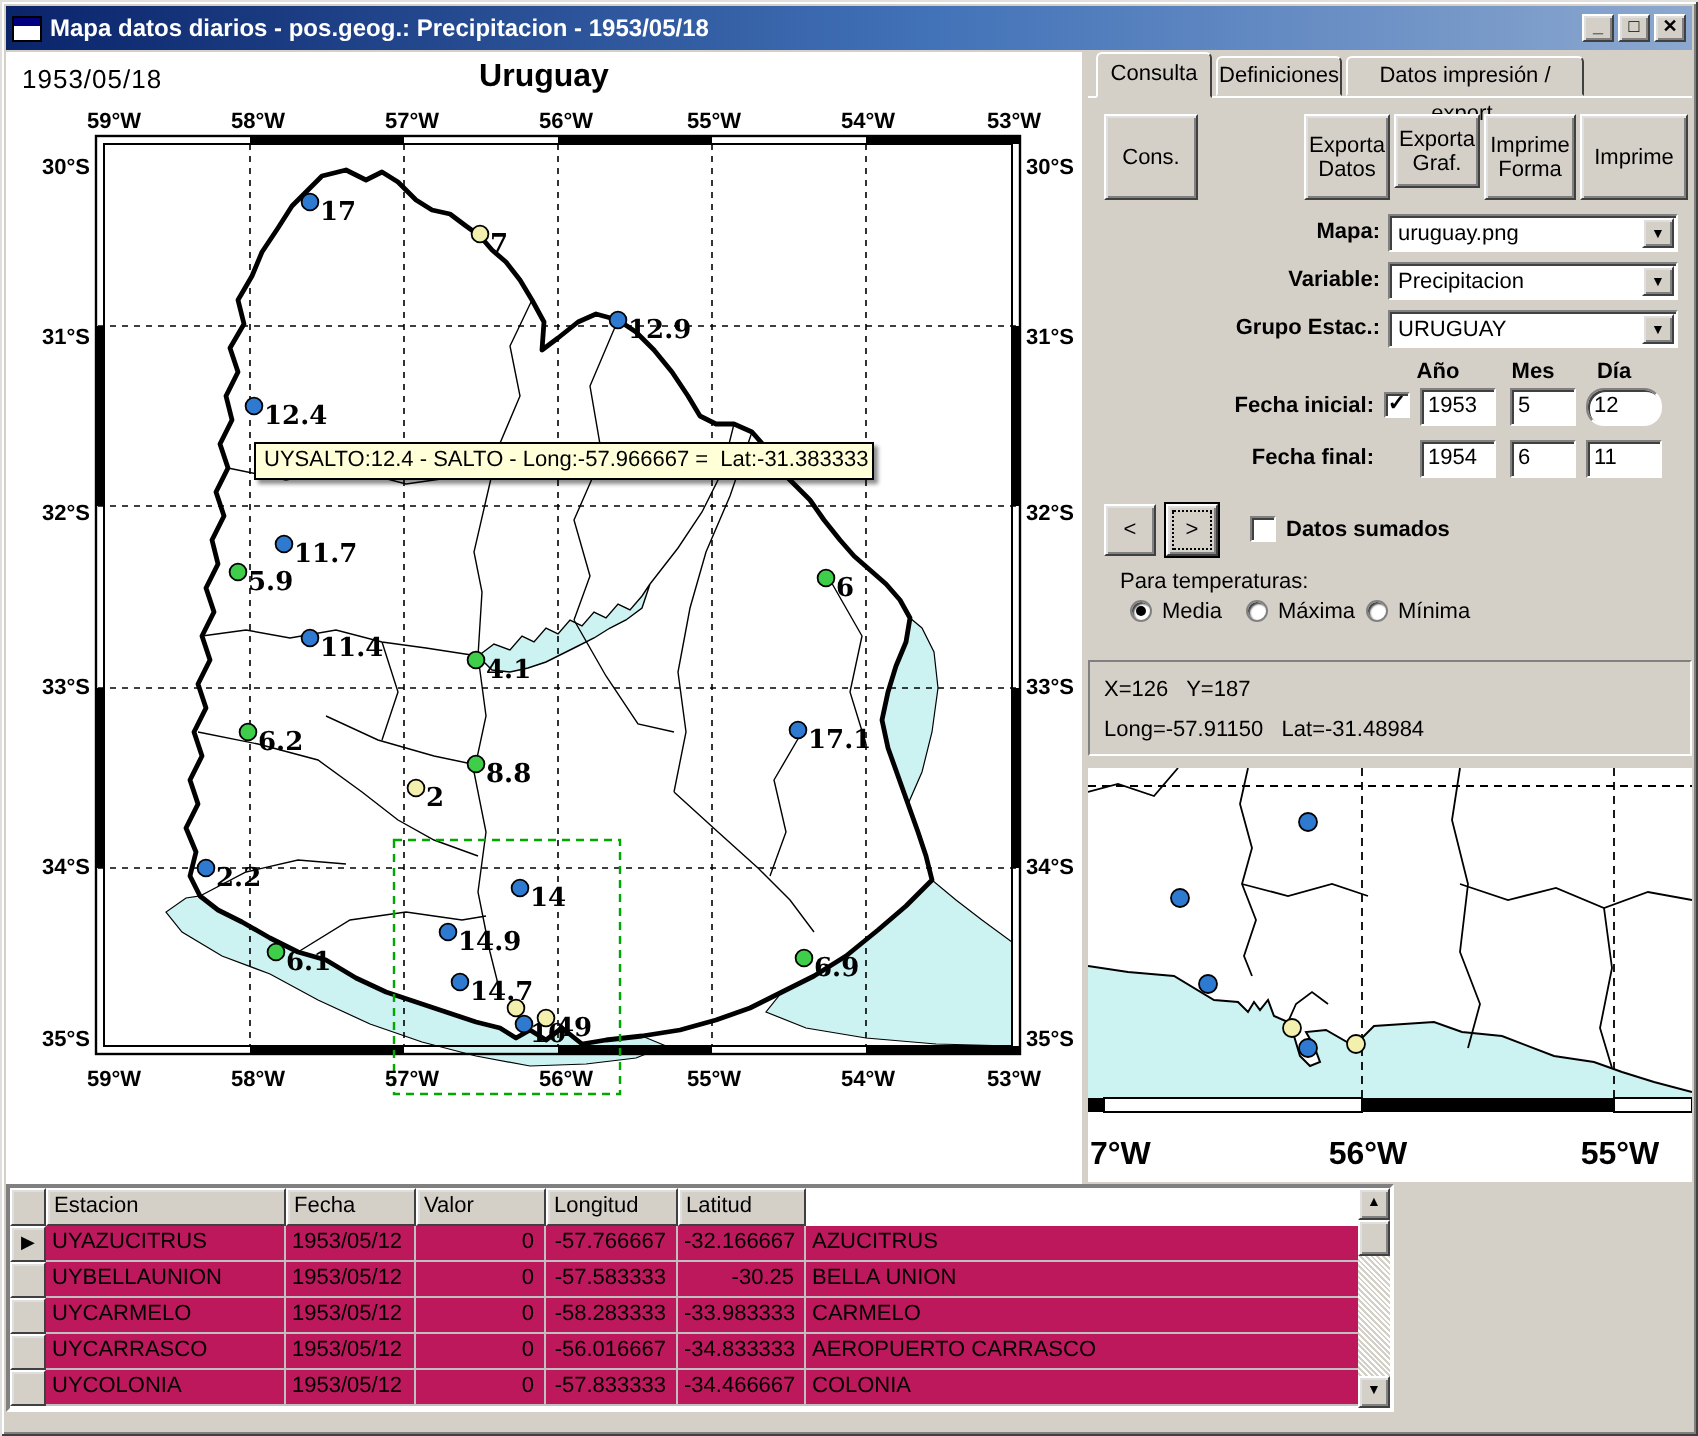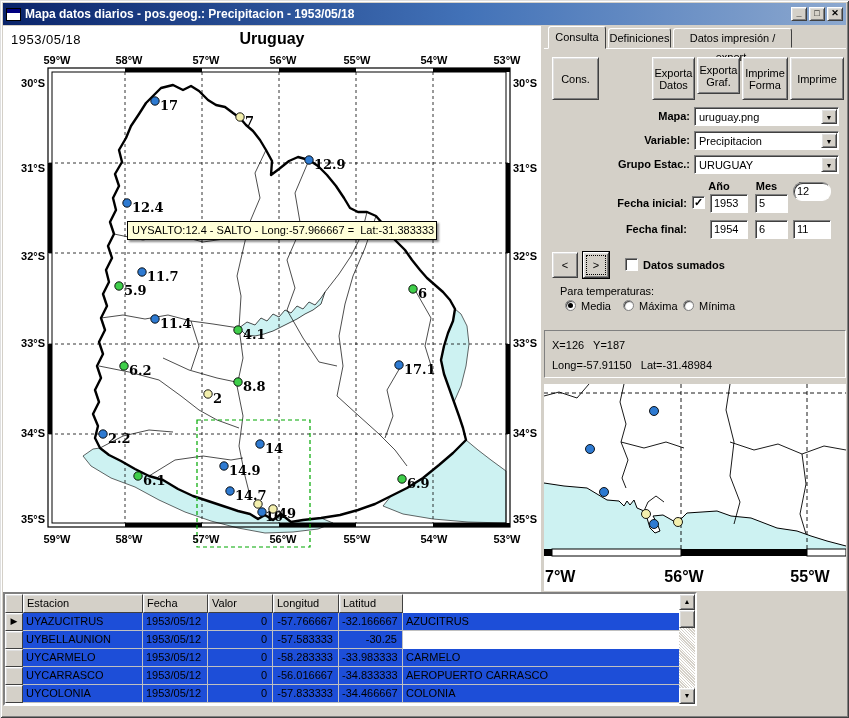--- a/index.html
+++ b/index.html
@@ -64,21 +64,21 @@
   .statusbox{position:absolute;left:0;top:304px;width:302px;height:48px;background:#d4d0c8;
     border:1px solid;border-color:#808080 #fff #fff #808080;}
   .statusbox div{position:absolute;left:7px;}
   .minimap{position:absolute;left:0;top:358px;width:302px;height:207px;background:#fff;}
   
   .table-panel{position:absolute;left:3px;top:592px;width:694px;height:114px;background:#fff;
     border:2px solid;border-color:#808080 #fff #fff #808080;overflow:hidden;}
   .tbl-row{display:flex;height:18px;}
   .tbl-row.hdr{height:19px;}
   .cell{flex:0 0 auto;border-right:1px solid #c0c0c0;border-bottom:1px solid #c0c0c0;
-    padding:0 3px;line-height:17px;overflow:hidden;white-space:nowrap;background:#1d4ed8;}
+    padding:0 3px;line-height:17px;overflow:hidden;white-space:nowrap;background:#be185d;}
   .cell.num{text-align:right;padding-right:5px;}
   .hcell{flex:0 0 auto;background:#d4d0c8;border:1px solid;border-color:#fff #404040 #404040 #fff;
     box-shadow:inset 1px 1px 0 #dfdfdf;padding:0 3px;line-height:16px;overflow:hidden;}
   .selcell{flex:0 0 18px;background:#d4d0c8;border:1px solid;border-color:#fff #404040 #404040 #fff;
     box-shadow:inset 1px 1px 0 #dfdfdf;text-align:center;line-height:15px;font-size:9px;}
   .vscroll{position:absolute;right:0px;top:0px;width:16px;height:110px;
     background-image:repeating-linear-gradient(45deg,#d4d0c8 0 1px,#fff 1px 2px);}
   .sb-btn{position:absolute;left:0;width:16px;height:16px;font-size:7px;line-height:14px;text-align:center;}
   .sb-thumb{position:absolute;left:0;top:16px;width:16px;height:18px;}
   .bottom-strip{position:absolute;left:3px;top:706px;width:843px;height:9px;background:#d4d0c8;}
@@ -282,21 +282,21 @@
     </div>
 
     <div style="position:absolute;left:156px;top:154px;width:38px;text-align:center;font-weight:bold;">Año</div>
     <div style="position:absolute;left:206px;top:154px;width:33px;text-align:center;font-weight:bold;">Mes</div>
     <div style="position:absolute;left:244px;top:154px;width:38px;text-align:center;font-weight:bold;">Día</div>
 
     <div class="rp-label" style="left:43px;top:171px;width:100px;">Fecha inicial:</div>
     <div class="chkbox" style="left:148px;top:170px;">✓</div>
     <div class="txtin sunken" style="left:166px;top:168px;width:38px;">1953</div>
     <div class="txtin sunken" style="left:211px;top:168px;width:33px;">5</div>
-    <div class="txtin sunken" style="left:249px;top:156px;width:38px;border-radius:9px;">12</div>
+    <div class="txtin sunken" style="left:249px;top:168px;width:38px;border-radius:9px;">12</div>
 
     <div class="rp-label" style="left:43px;top:197px;width:100px;">Fecha final:</div>
     <div class="txtin sunken" style="left:166px;top:194px;width:38px;">1954</div>
     <div class="txtin sunken" style="left:211px;top:194px;width:33px;">6</div>
     <div class="txtin sunken" style="left:249px;top:194px;width:38px;">11</div>
 
     <div class="raised btn" style="position:absolute;left:8px;top:226px;width:26px;height:26px;">&lt;</div>
     <div class="raised btn" style="position:absolute;left:39px;top:226px;width:26px;height:26px;outline:1px dotted #000;outline-offset:-4px;box-shadow:inset 1px 1px 0 #dfdfdf, inset -1px -1px 0 #808080,0 0 0 1px #000;">&gt;</div>
     <div class="chkbox" style="left:81px;top:232px;"></div>
     <div style="position:absolute;left:99px;top:233px;font-weight:bold;">Datos sumados</div>
@@ -373,20 +373,21 @@
       <div class="cell num" style="flex-basis:64px;">-32.166667</div>
       <div class="cell" style="flex-basis:365px;">AZUCITRUS</div>
     </div>
     <div class="tbl-row">
       <div class="selcell"></div>
       <div class="cell" style="flex-basis:120px;">UYBELLAUNION</div>
       <div class="cell" style="flex-basis:65px;">1953/05/12</div>
       <div class="cell num" style="flex-basis:65px;">0</div>
       <div class="cell num" style="flex-basis:66px;">-57.583333</div>
       <div class="cell num" style="flex-basis:64px;">-30.25</div>
+      <div class="cell" style="flex-basis:365px;">BELLA UNION</div>
     </div>
     <div class="tbl-row">
       <div class="selcell"></div>
       <div class="cell" style="flex-basis:120px;">UYCARMELO</div>
       <div class="cell" style="flex-basis:65px;">1953/05/12</div>
       <div class="cell num" style="flex-basis:65px;">0</div>
       <div class="cell num" style="flex-basis:66px;">-58.283333</div>
       <div class="cell num" style="flex-basis:64px;">-33.983333</div>
       <div class="cell" style="flex-basis:365px;">CARMELO</div>
     </div>

